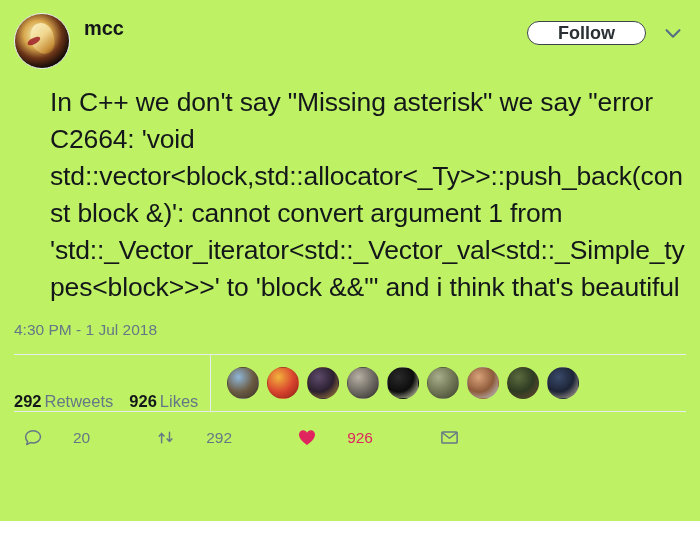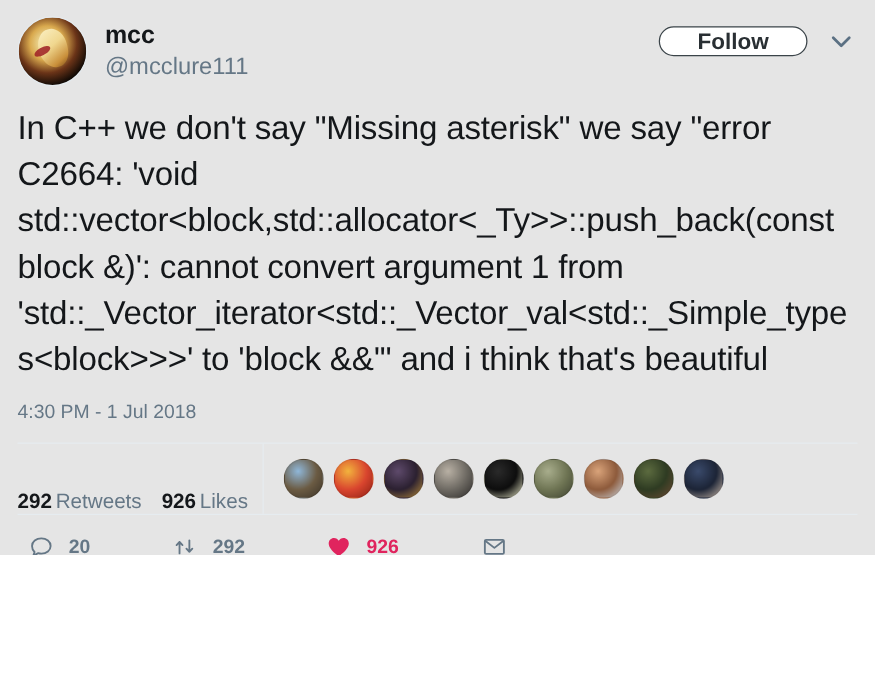--- a/index.html
+++ b/index.html
@@ -8,22 +8,22 @@
     width: 700px;
     height: 553px;
     background: #ffffff;
     font-family: "Liberation Sans", sans-serif;
     -webkit-font-smoothing: antialiased;
   }
 
   .tweet-card {
     position: relative;
     width: 700px;
-    height: 444px;
-    background: #e5e5e5;
+    height: 521px;
+    background: #bef264;
     overflow: hidden;
   }
 
   
   .tweet-header {
     display: flex;
     align-items: flex-start;
     padding: 13px 14px 0 14px;
     height: 80px;
   }
@@ -121,20 +121,21 @@
   }
 
   .tweet-text {
     font-size: 26.5px;
     line-height: 37px;
     color: #14171a;
     font-weight: 400;
     letter-spacing: -.15px;
     word-break: break-word;
     white-space: pre-wrap;
+    margin-left: 36px;
   }
 
   .tweet-timestamp {
     margin-top: 14px;
     font-size: 15.5px;
     color: #657786;
     line-height: 20px;
   }
 
   
@@ -191,25 +192,25 @@
     border-top: 1px solid #e6ecf0;
     display: flex;
     align-items: center;
     height: 52px;
     gap: 0;
   }
 
   .action {
     display: flex;
     align-items: center;
-    gap: 11px;
+    gap: 29px;
     cursor: pointer;
     color: #657786;
     font-size: 15.5px;
-    font-weight: bold;
+    font-weight: normal;
     user-select: none;
   }
   .action-reply  { margin-left: 9px; }
   .action-retweet{ margin-left: 65px; }
   .action-like   { margin-left: 64px; color: #e0245e; }
   .action-dm     { margin-left: 66px; }
 
   .action-icon { display: flex; align-items: center; justify-content: center; }
 
   .count { line-height: 18px; }
@@ -217,21 +218,20 @@
 </head>
 <body>
 
 <div class="tweet-card">
 
   <div class="tweet-header">
     <div class="avatar"></div>
 
     <div class="name-block">
       <div class="display-name">mcc</div>
-      <div class="handle">@mcclure111</div>
     </div>
 
     <div class="header-actions">
       <button class="follow-button">Follow</button>
       <span class="caret-icon">
         <svg width="22" height="22" viewBox="0 0 24 24" aria-hidden="true">
           <path d="M5 9 L12 16 L19 9" fill="none" stroke="#5b7083" stroke-width="2.4" stroke-linecap="round" stroke-linejoin="round"></path>
         </svg>
       </span>
     </div>

